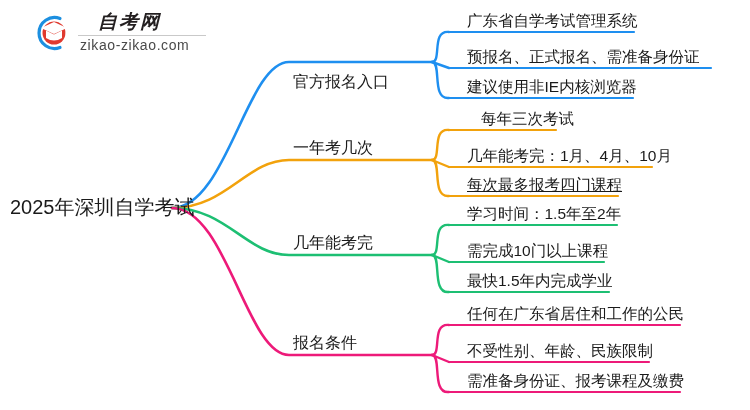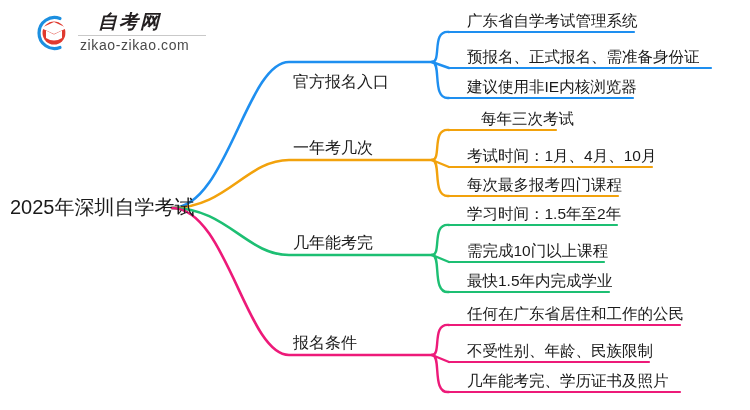--- a/index.html
+++ b/index.html
@@ -154,25 +154,25 @@
 
   <div class="node" id="root-node">2025年深圳自学考试</div>
 
   <div id="nodes">
       <div class="node branch-node" style="left: 293px; top: 40px; margin-top: 32px;">官方报名入口</div>
       <div class="node leaf-node" style="left: 455px; top: 11px;">广东省自学考试管理系统</div>
       <div class="node leaf-node" style="left: 455px; top: 47px;">预报名、正式报名、需准备身份证</div>
       <div class="node leaf-node" style="left: 455px; top: 77px;">建议使用非IE内核浏览器</div>
       <div class="node branch-node" style="left: 293px; top: 138px;">一年考几次</div>
       <div class="node leaf-node" style="left: 469px; top: 109px;">每年三次考试</div>
-      <div class="node leaf-node" style="left: 455px; top: 146px;">考试时间：1月、4月、10月</div>
-      <div class="node leaf-node" style="left: 455px; top: 175px;">每次最多报考四门课程</div>
+      <div class="node leaf-node" style="left: 455px; top: 146px;">几年能考完：1月、4月、10月</div>
+      <div class="node leaf-node" style="left: 455px; top: 175px; text-decoration: underline;">每次最多报考四门课程</div>
       <div class="node branch-node" style="left: 293px; top: 233px;">几年能考完</div>
       <div class="node leaf-node" style="left: 455px; top: 204px;">学习时间：1.5年至2年</div>
       <div class="node leaf-node" style="left: 455px; top: 241px;">需完成10门以上课程</div>
       <div class="node leaf-node" style="left: 455px; top: 271px;">最快1.5年内完成学业</div>
       <div class="node branch-node" style="left: 293px; top: 333px;">报名条件</div>
       <div class="node leaf-node" style="left: 455px; top: 304px;">任何在广东省居住和工作的公民</div>
       <div class="node leaf-node" style="left: 455px; top: 341px;">不受性别、年龄、民族限制</div>
-      <div class="node leaf-node" style="left: 455px; top: 371px;">几年能考完、学历证书及照片</div>
+      <div class="node leaf-node" style="left: 455px; top: 371px;">需准备身份证、报考课程及缴费</div>
     </div>
 
 </div>
 
 </body></html>

